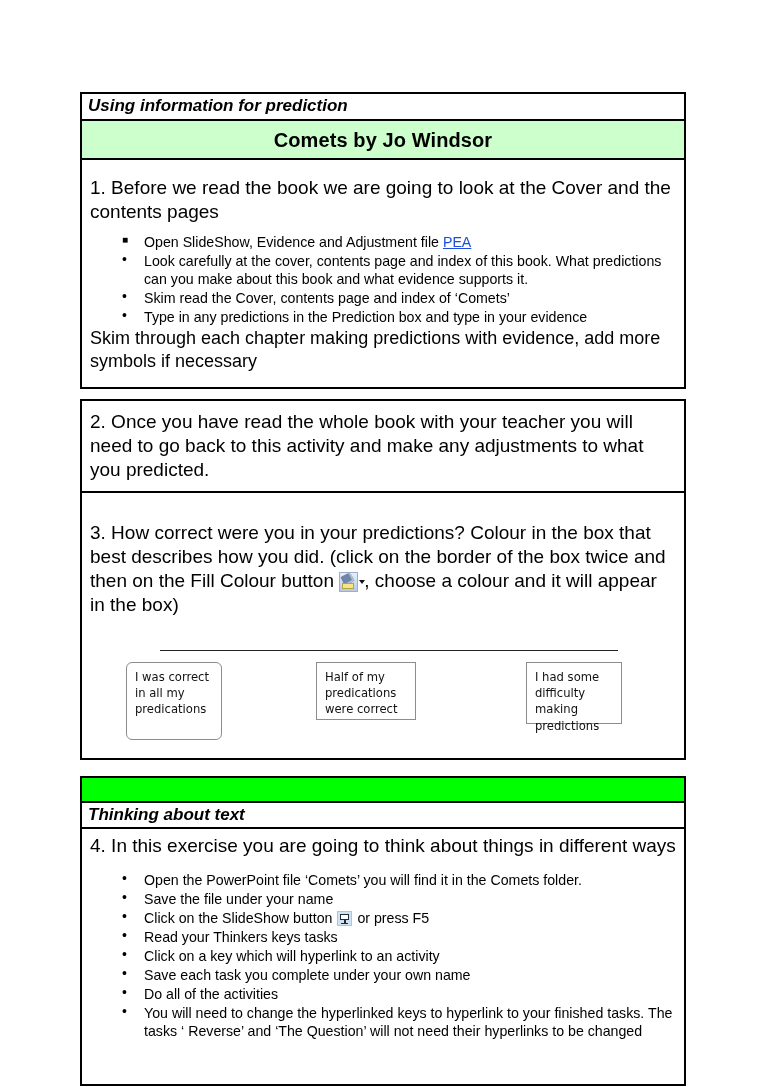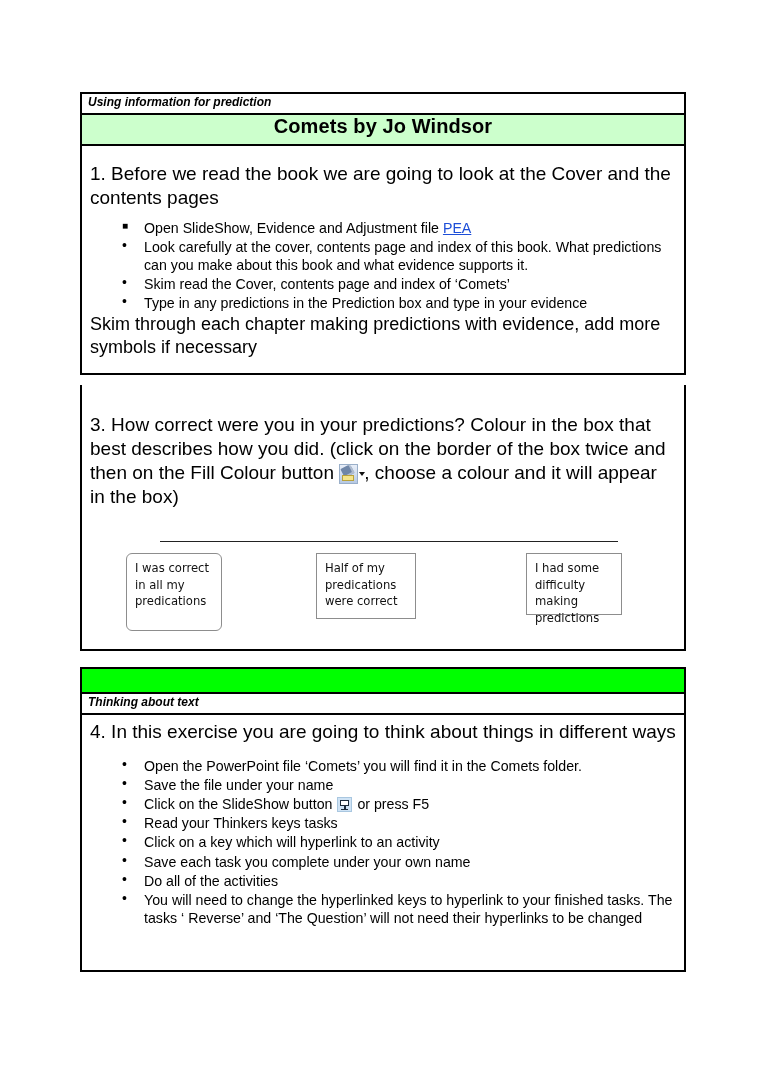--- a/index.html
+++ b/index.html
@@ -32,31 +32,31 @@
     box-sizing: border-box;
   }
   .tbl + .tbl { margin-top: 0; }
 
   .row-sep {
     border-bottom: 2px solid #000;
   }
 
   
   .strip-label {
-    font-size: 12px;
+    font-size: 17px;
     font-weight: bold;
     font-style: italic;
     padding: 2px 6px 3px 6px;
     line-height: 1.15;
   }
   .title-bar {
     text-align: center;
     font-size: 20px;
     font-weight: bold;
-    padding: 0 6px 6px 6px;
+    padding: 8px 6px 6px 6px;
     line-height: 1.15;
     letter-spacing: 0.1px;
     margin-top: 17px;
   }
   .green-bar {
     height: 21px;
   }
 
   
   .body-cell {
@@ -211,21 +211,21 @@
     box-sizing: border-box;
     background: #fff;
     padding: 6px 7px 6px 8px;
     font-family: "DejaVu Sans", sans-serif;
     font-size: 11.6px;
     line-height: 1.42;
     color: #111;
   }
   .choice p { margin: 0; }
   .choice.c1 { left: 36px;  width: 96px;  height: 78px; border-radius: 6px; }
-  .choice.c2 { left: 226px; width: 100px; height: 66px; }
+  .choice.c2 { left: 226px; width: 100px; height: 58px; }
   .choice.c3 { left: 436px; width: 96px;  height: 62px; }
 
   .gap { height: 10px; }
   .gap-lg { height: 16px; }
 </style>
 </head>
 <body>
 
 <div class="page">
 
@@ -261,20 +261,29 @@
         </ul>
 
         <p class="hang">Skim through each chapter making predictions with evidence, add more symbols if necessary</p>
       </td>
     </tr>
   </tbody>
     </table>
 
   <div class="gap"></div>
 
+  <table class="tbl">
+    <tbody>
+        <tr>
+      <td style="padding:9px 8px 9px 8px;">
+        <p class="para">2. Once you have read the whole book with your teacher you will need to go back to this activity and make any adjustments to what you predicted.</p>
+      </td>
+    </tr>
+  </tbody>
+    </table>
 
   <table class="tbl" style="border-top:none;">
     <tbody>
         <tr>
       <td style="padding:28px 8px 10px 8px;">
         <p class="para">
           <span>3. How correct were you in your predictions? Colour in the box that best describes how you did. (click on the border of the box twice and then on the Fill Colour button</span>
           <span class="fill-icon">
             <span class="btn"></span>
             <span class="bucket"></span>

